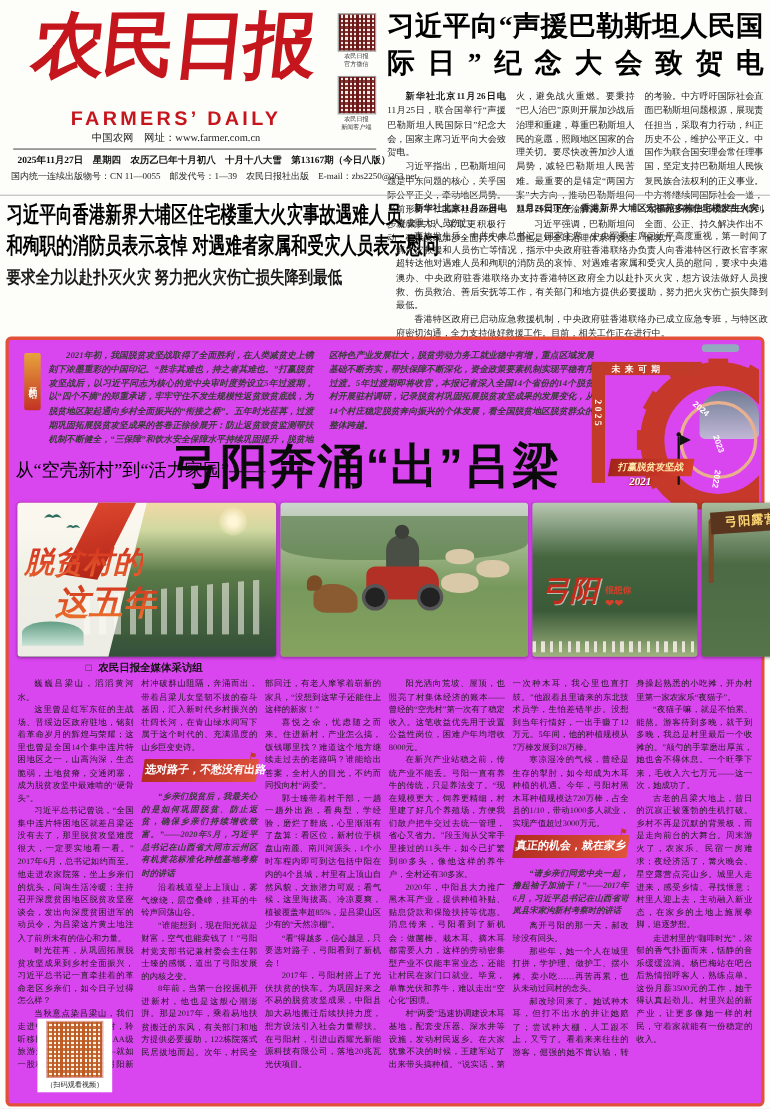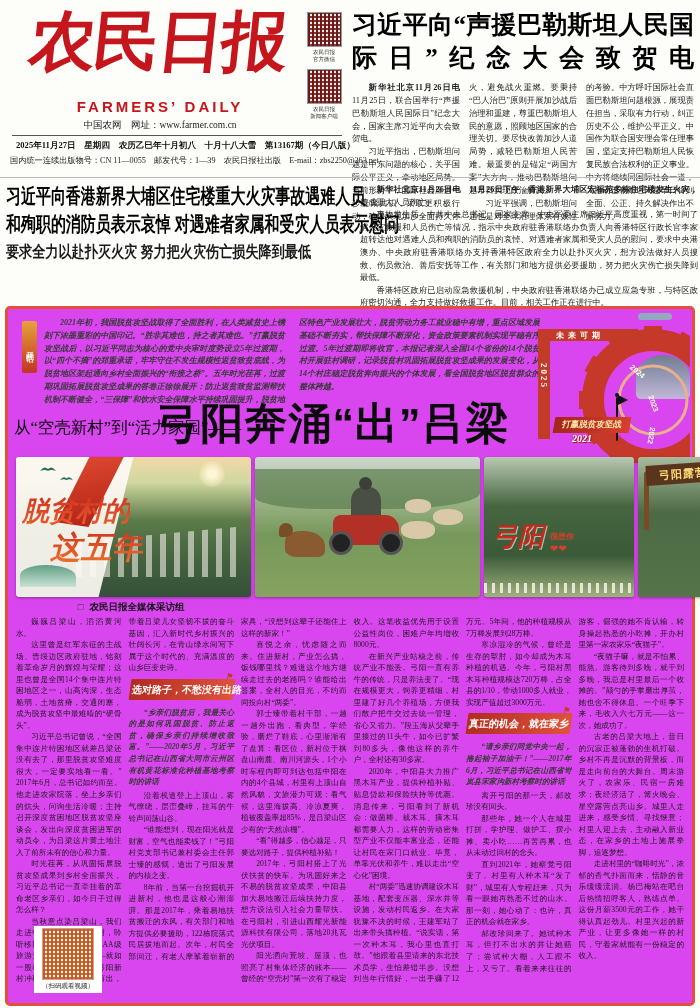--- a/index.html
+++ b/index.html
@@ -4,21 +4,21 @@
 <style>
   html,body{margin:0;padding:0;background:#e9e9e6;}
   #page{position:relative;width:700px;height:1008px;background:#fdfdfa;overflow:hidden;
         font-family:"Liberation Serif","DejaVu Serif",serif;color:#1a1a1a;}
   
   .masthead{position:absolute;left:10px;top:6px;width:336px;height:168px;}
   .brand{position:absolute;left:18px;top:2px;width:260px;text-align:center;
          font-size:66px;line-height:1;font-weight:900;color:#c5161d;
          font-family:"DejaVu Serif",serif;transform:skewX(-6deg);letter-spacing:-2px;white-space:nowrap;}
   .brand-en{position:absolute;left:0;top:92px;width:300px;text-align:center;color:#c5161d;
-            font-family:"Liberation Sans",sans-serif;font-weight:bold;font-size:15px;letter-spacing:3px;}
+            font-family:"Liberation Sans",sans-serif;font-weight:bold;font-size:18px;letter-spacing:3px;}
   .siteline{position:absolute;left:0;top:113px;width:300px;text-align:center;font-size:9.5px;color:#222;}
   .mast-rule{position:absolute;left:2px;top:129px;width:330px;border-top:1px solid #555;}
   .dateline{position:absolute;left:6px;top:134px;width:336px;text-align:center;font-size:8.6px;font-weight:bold;color:#111;white-space:nowrap;}
   .publine{position:absolute;left:0;top:149px;width:336px;text-align:center;font-size:8.2px;color:#222;white-space:nowrap;}
   .qrs{position:absolute;right:2px;top:6px;width:40px;}
   .qr{width:33px;height:33px;margin:0 auto;border:1px solid #999;
       background:repeating-linear-gradient(0deg,rgba(110,25,25,.85) 0 2px,transparent 2px 4px),
                  repeating-linear-gradient(90deg,#6e1919 0 2px,#f2ece6 2px 4px);}
   .qr.orange{background:repeating-linear-gradient(0deg,rgba(190,90,35,.85) 0 2px,transparent 2px 4px),
                  repeating-linear-gradient(90deg,#c06026 0 2px,#fbf3e8 2px 4px);border:1px solid #d99;}
@@ -284,34 +284,33 @@
           <p class="para">当秋意点染吕梁山，我们走进中阳县暖泉镇弓阳村，聆听移民新村跃升为国家AAA级旅游景区的振兴故事——就如一股积蓄多年的山泉，弓阳新村冲破群山阻隔，奔涌而出，带着吕梁儿女坚韧不拔的奋斗基因，汇入新时代乡村振兴的壮阔长河，在青山绿水间写下属于这个时代的、充满温度的山乡巨变史诗。</p>
           <div class="subhead-wrap">
             <div class="subhead">选对路子，不愁没有出路</div>
           </div>
           <p class="quote">“乡亲们脱贫后，我最关心的是如何巩固脱贫、防止返贫，确保乡亲们持续增收致富。”——2020年5月，习近平总书记在山西省大同市云州区有机黄花标准化种植基地考察时的讲话</p>
           <p class="para">沿着栈道登上上顶山，雾气缭绕，层峦叠嶂，挂耳的牛铃声回荡山谷。</p>
           <p class="para">“谁能想到，现在阳光就是财富，空气也能卖钱了！”弓阳村党支部书记兼村委会主任郭士臻的感慨，道出了弓阳发展的内核之变。</p>
           <p class="para">8年前，当第一台挖掘机开进新村，他也是这般心潮澎湃。那是2017年，乘着易地扶贫搬迁的东风，有关部门和地方提供必要援助，122栋院落式民居拔地而起。次年，村民全部回迁，有老人摩挲着崭新的家具，“没想到这辈子还能住上这样的新家！”</p>
           <p class="para">喜悦之余，忧虑随之而来。住进新村，产业怎么搞，饭钱哪里找？难道这个地方继续走过去的老路吗？谁能给出答案，全村人的目光，不约而同投向村“两委”。</p>
           <p class="para">郭士臻带着村干部，一趟一趟外出跑，看典型，学经验，磨烂了鞋底，心里渐渐有了盘算：看区位，新村位于棋盘山南麓、南川河源头，1个小时车程内即可到达包括中阳在内的4个县城，村里有上顶山自然风貌，文旅潜力可观；看气候，这里海拔高、冷凉夏爽，植被覆盖率超85%，是吕梁山区少有的“天然凉棚”。</p>
-          <p class="para">“看”得越多，信心越足，只要选对路子，提供种植补贴！</p>
+          <p class="para">“看”得越多，信心越足，只要选对路子，弓阳看到了新机会！</p>
           <p class="para">2017年，弓阳村搭上了光伏扶贫的快车。为巩固好来之不易的脱贫攻坚成果，中阳县加大易地搬迁后续扶持力度，想方设法引入社会力量帮扶。在弓阳村，引进山西耀光新能源科技有限公司，落地20兆瓦光伏项目。</p>
           <p class="para">阳光洒向荒坡、屋顶，也照亮了村集体经济的账本——曾经的“空壳村”第一次有了稳定收入。这笔收益优先用于设置公益性岗位，困难户年均增收8000元。</p>
           <p class="para">在新兴产业站稳之前，传统产业不能丢。弓阳一直有养牛的传统，只是养法变了。“现在规模更大，饲养更精细，村里建了好几个养殖场，方便我们散户把牛交过去统一管理，省心又省力。”段玉海从父辈手里接过的11头牛，如今已扩繁到80多头，像他这样的养牛户，全村还有30多家。</p>
           <p class="para">2020年，中阳县大力推广黑木耳产业，提供种植补贴、贴息贷款和保险扶持等优惠。消息传来，弓阳看到了新机会：做菌棒、栽木耳、摘木耳都需要人力，这样的劳动密集型产业不仅能丰富业态，还能让村民在家门口就业。毕竟，单靠光伏和养牛，难以走出“空心化”困境。</p>
           <p class="para">村“两委”迅速协调建设木耳基地，配套变压器、深水井等设施，发动村民返乡。在大家犹豫不决的时候，王建军站了出来带头搞种植。“说实话，第一次种木耳，我心里也直打鼓。”他跟着县里请来的东北技术员学，生怕差错半步。没想到当年行情好，一出手赚了12万元。5年间，他的种植规模从7万棒发展到28万棒。</p>
           <p class="para">寒凉湿冷的气候，曾经是生存的掣肘，如今却成为木耳种植的机遇。今年，弓阳村黑木耳种植规模达720万棒，占全县的1/10，带动1000多人就业，实现产值超过3000万元。</p>
           <div class="subhead-wrap">
             <div class="subhead">真正的机会，就在家乡</div>
           </div>
           <p class="quote">“请乡亲们同党中央一起，撸起袖子加油干！”——2017年6月，习近平总书记在山西省岢岚县宋家沟新村考察时的讲话</p>
           <p class="para">离开弓阳的那一天，郝改珍没有回头。</p>
           <p class="para">那些年，她一个人在城里打拼，学护理、做护工、摆小摊、卖小吃……再苦再累，也从未动过回村的念头。</p>
-          <p class="para">直到2021年，她察觉弓阳变了。村里有人种木耳“发了财”，城里有人专程赶来，只为看一眼她再熟悉不过的山水。那一刻，她心动了：也许，真正的机会就在家乡。</p>
           <p class="para">郝改珍回来了。她试种木耳，但打不出水的井让她赔了；尝试种大棚，人工跟不上，又亏了。看着来来往往的游客，倔强的她不肯认输，转身操起熟悉的小吃摊，开办村里第一家农家乐“夜猫子”。</p>
           <p class="para">“夜猫子嘛，就是不怕累、能熬。游客待到多晚，就干到多晚，我总是村里最后一个收摊的。”颠勺的手掌磨出厚茧，她也舍不得休息。一个旺季下来，毛收入六七万元——这一次，她成功了。</p>
           <p class="para">古老的吕梁大地上，昔日的沉寂正被蓬勃的生机打破。乡村不再是沉默的背景板，而是走向前台的大舞台。周末游火了，农家乐、民宿一房难求；夜经济活了，篝火晚会、星空露营点亮山乡。城里人走进来，感受乡情、寻找惬意；村里人迎上去，主动融入新业态，在家乡的土地上施展拳脚，追逐梦想。</p>
           <p class="para">走进村里的“咖啡时光”，浓郁的香气扑面而来，恬静的音乐缓缓流淌。杨巴梅站在吧台后热情招呼客人，熟练点单。这份月薪3500元的工作，她干得认真起劲儿。村里兴起的新产业，让更多像她一样的村民，守着家就能有一份稳定的收入。</p>
         </div>
 
       <div class="qr-video">
         <div class="qr orange"></div>
         <div class="qr-caption">（扫码观看视频）</div>
       </div>

